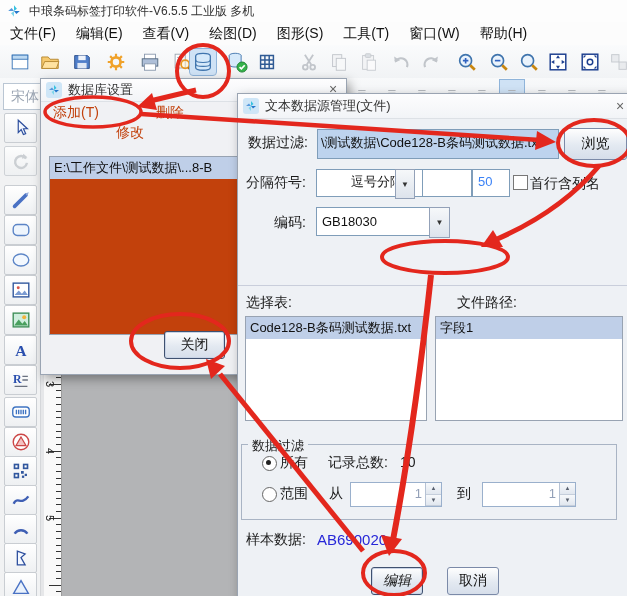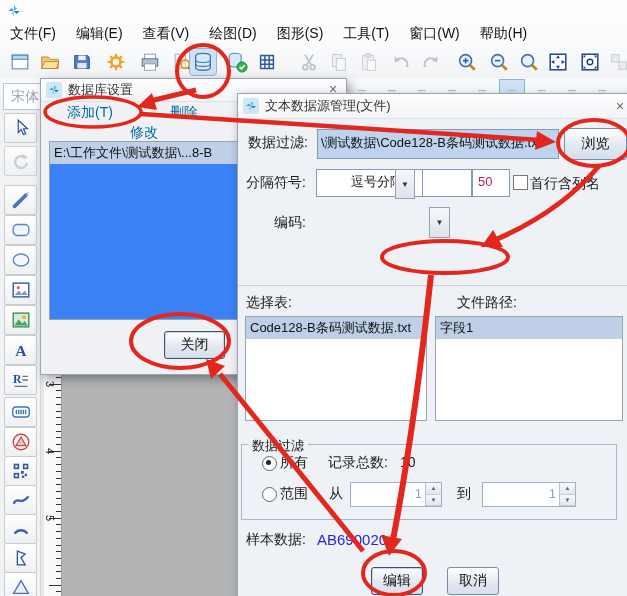--- a/index.html
+++ b/index.html
@@ -31,23 +31,23 @@
   .tick{position:absolute;right:0;height:1px;background:#333;}
   .ticknum{position:absolute;left:0px;font-size:11px;color:#222;transform:rotate(90deg);transform-origin:center;width:12px;text-align:center;}
   #canvas{left:61px;top:114px;width:566px;height:482px;background:#b3b4b6;}
   
   .dialog{position:absolute;background:#f0f1f4;border:1px solid #9aa4b2;box-shadow:3px 4px 10px rgba(0,0,0,.35);}
   .dtitle{position:absolute;left:0;top:0;right:0;height:22px;background:linear-gradient(#fdfdfe,#f2f4f7);
     border-bottom:1px solid #dde1e6;display:flex;align-items:center;font-size:13px;color:#333;}
   .dtitle .dlogo{width:16px;height:16px;margin:0 6px 0 5px;background:#cfe6f7;border-radius:3px;display:flex;align-items:center;justify-content:center;}
   .dclose{position:absolute;top:2px;width:16px;height:16px;font-size:14px;color:#666;text-align:center;line-height:16px;cursor:default;}
   #db-dialog{left:40px;top:78px;width:305px;height:295px;}
-  #db-menu{position:absolute;left:14px;top:22px;width:100%;height:24px;font-size:14px;color:#0369a1;}
+  #db-menu{position:absolute;left:0;top:22px;width:100%;height:24px;font-size:14px;color:#c2410c;}
   #db-menu span{position:absolute;top:3px;}
-  #db-list{position:absolute;left:8px;top:62px;width:289px;height:177px;background:#3b82f6;border:1px solid #98a3b2;overflow:hidden;}
+  #db-list{position:absolute;left:8px;top:77px;width:289px;height:177px;background:#c2410c;border:1px solid #98a3b2;overflow:hidden;}
   .litem{height:22px;line-height:22px;font-size:13px;color:#111;padding-left:4px;white-space:nowrap;overflow:hidden;}
   .litem.sel{background:#bfcfe8;}
   
   .btn{position:absolute;background:linear-gradient(#fefefe,#e3e9f1 55%,#d6deea);border:1px solid #7b8aa8;border-radius:3px;
     font-size:14px;color:#111;display:flex;align-items:center;justify-content:center;}
   .btn.default{border:1px solid #3f5170;box-shadow:inset 0 0 0 1px #c9d4e6;}
   #src-dialog{left:237px;top:93px;width:394px;height:510px;background:#eef1f5;}
   .lbl{position:absolute;font-size:14px;color:#1a1a1a;white-space:nowrap;}
   .field{position:absolute;background:#fff;border:1px solid #7f9db9;font-size:13px;color:#111;overflow:hidden;}
   .field .selx{display:block;height:100%;background:#bdd3ee;line-height:26px;padding:0 3px;white-space:nowrap;}
@@ -72,20 +72,21 @@
 </head>
 <body>
 
 <div class="abs" id="titlebar">
   <svg class="logo" viewBox="0 0 24 24">
       <path d="M12 2 L17 8 L12 12 Z" fill="#36c2e0"></path>
       <path d="M22 12 L16 17 L12 12 Z" fill="#2277cc"></path>
       <path d="M12 22 L7 16 L12 12 Z" fill="#7fd6ea"></path>
       <path d="M2 12 L8 7 L12 12 Z" fill="#5599dd"></path>
     </svg>
+  <span>中琅条码标签打印软件-V6.5.5 工业版 多机</span>
 </div>
 <div class="abs" id="menubar">
     <span>文件(F)</span>
     <span>编辑(E)</span>
     <span>查看(V)</span>
     <span>绘图(D)</span>
     <span>图形(S)</span>
     <span>工具(T)</span>
     <span>窗口(W)</span>
     <span>帮助(H)</span>
@@ -422,25 +423,26 @@
   <div class="lbl" style="left:10px;top:40px;">数据过滤:</div>
   <div class="field" style="left:79px;top:35px;width:240px;height:28px;">
     <span class="selx">\测试数据\Code128-B条码测试数据.txt</span>
   </div>
   <div class="btn" style="left:326px;top:34px;width:61px;height:30px;">浏览</div>
 
   <div class="lbl" style="left:8px;top:80px;">分隔符号:</div>
   <div class="combo" style="left:78px;top:75px;width:79px;height:26px;padding-left:34px;">逗号分隔</div>
   <div class="comboarrow" style="left:157px;top:75px;width:18px;height:28px;">▼</div>
   <div class="combo" style="left:184px;top:75px;width:43px;height:26px;"></div>
-  <div class="combo" style="left:234px;top:75px;width:31px;height:26px;color:#be185d;">50</div>
+  <div class="combo" style="left:234px;top:75px;width:31px;height:26px;color:#3b82f6;">50</div>
   <div class="cb" style="left:275px;top:81px;"></div>
   <div class="lbl" style="left:292px;top:81px;">首行含列名</div>
 
   <div class="lbl" style="left:36px;top:120px;">编码:</div>
+  <div class="combo" style="left:78px;top:113px;width:112px;height:27px;line-height:27px;">GB18030</div>
   <div class="comboarrow" style="left:191px;top:113px;width:19px;height:29px;">▼</div>
 
 
   <div class="sep-line" style="left:0;top:191px;width:394px;"></div>
 
   <div class="lbl" style="left:8px;top:200px;">选择表:</div>
   <div class="lbl" style="left:219px;top:200px;">文件路径:</div>
   <div style="position:absolute;left:7px;top:222px;width:180px;height:103px;background:#fff;border:1px solid #98a3b2;overflow:hidden;" id="table-list">
       <div class="litem sel">Code128-B条码测试数据.txt</div>
     </div>
@@ -469,21 +471,21 @@
     <div class="spinval">1</div>
     <div class="spinbtns">
         <div>▲</div>
         <div>▼</div>
       </div>
   </div>
 
   <div class="lbl" style="left:8px;top:437px;">样本数据:</div>
   <div class="lbl" id="sampleval" style="left: 79px; top: 437px; font-size: 15px; color: rgb(39, 39, 216);">AB690020</div>
 
-  <div class="btn default" style="left:133px;top:473px;width:50px;height:26px;">编辑</div>
+  <div class="btn default" style="left:133px;top:473px;width:50px;height:26px;font-style:italic;">编辑</div>
   <div class="btn" style="left:209px;top:473px;width:50px;height:26px;">取消</div>
 </div>
 
 <svg id="anno" viewBox="0 0 627 596">
   <ellipse cx="203" cy="71" rx="26" ry="26" stroke-width="4"></ellipse>
   <line x1="196" y1="90" x2="150" y2="101" stroke-width="5"></line>
   <polygon points="137,107 152,93 157,110"></polygon>
   <ellipse cx="93" cy="112" rx="48" ry="15" stroke-width="3.5"></ellipse>
   <line x1="141" y1="114" x2="540" y2="140" stroke-width="4.5"></line>
   <polygon points="556,142 535,150 537,131"></polygon>

